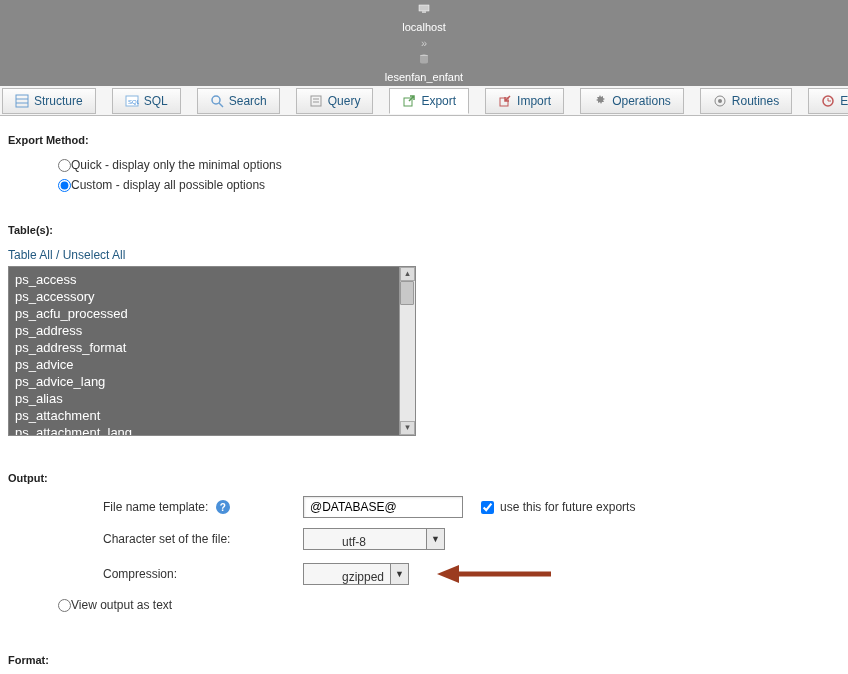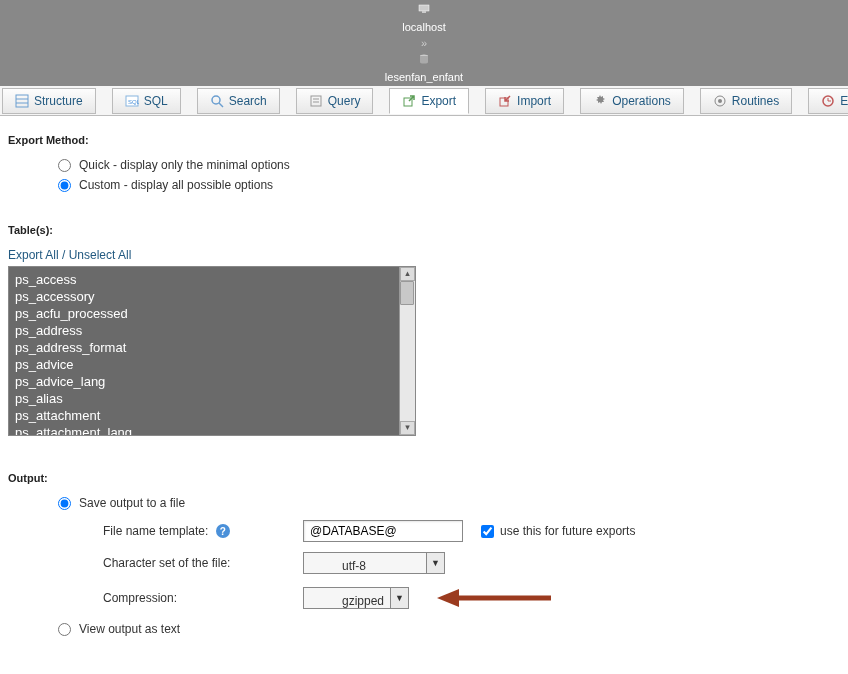--- a/index.html
+++ b/index.html
@@ -56,21 +56,20 @@
   .content { padding: 10px 8px; }
   .section-title {
     font-weight: bold;
     font-size: 11px;
     margin: 8px 0 12px 0;
     color: #222;
   }
   .option-row {
     display: flex;
     align-items: center;
-    gap: 8px;
     margin: 6px 0 6px 50px;
     color: #333;
     font-size: 12px;
   }
   .link-row {
     margin: 6px 0 4px 0;
   }
   .link-row a {
     color: #235a81;
     text-decoration: none;
@@ -311,21 +310,21 @@
   </div>
   <div class="option-row">
     <input type="radio" name="method" checked="" style="">
     <span>Custom - display all possible options</span>
   </div>
 
   <div style="height:18px;"></div>
 
   <div class="section-title">Table(s):</div>
   <div class="link-row">
-    <a href="#">Export All / Unselect All</a>
+    <a href="#">Table All / Unselect All</a>
   </div>
   <div class="listbox-wrap">
     <div class="listbox">
       <div>ps_access</div>
       <div>ps_accessory</div>
       <div>ps_acfu_processed</div>
       <div>ps_address</div>
       <div>ps_address_format</div>
       <div>ps_advice</div>
       <div>ps_advice_lang</div>
@@ -337,24 +336,20 @@
       <div class="scroll-btn">▴</div>
       <div class="scroll-thumb"></div>
       <div class="scroll-btn" style="position:absolute;bottom:0;">▾</div>
     </div>
   </div>
 
   <div style="height:28px;"></div>
 
   <div class="section-title">Output:</div>
 
-  <div class="option-row">
-    <input type="radio" name="output" checked="" style="">
-    <span>Save output to a file</span>
-  </div>
 
   <div class="field-row">
     <span class="field-label">
       <span>File name template:</span>
       <span class="help-icon">?</span>
     </span>
     <input class="text-input" type="text" value="@DATABASE@" style="">
     <span class="check-row">
       <input type="checkbox" checked="" style="">
       <span>use this for future exports</span>

